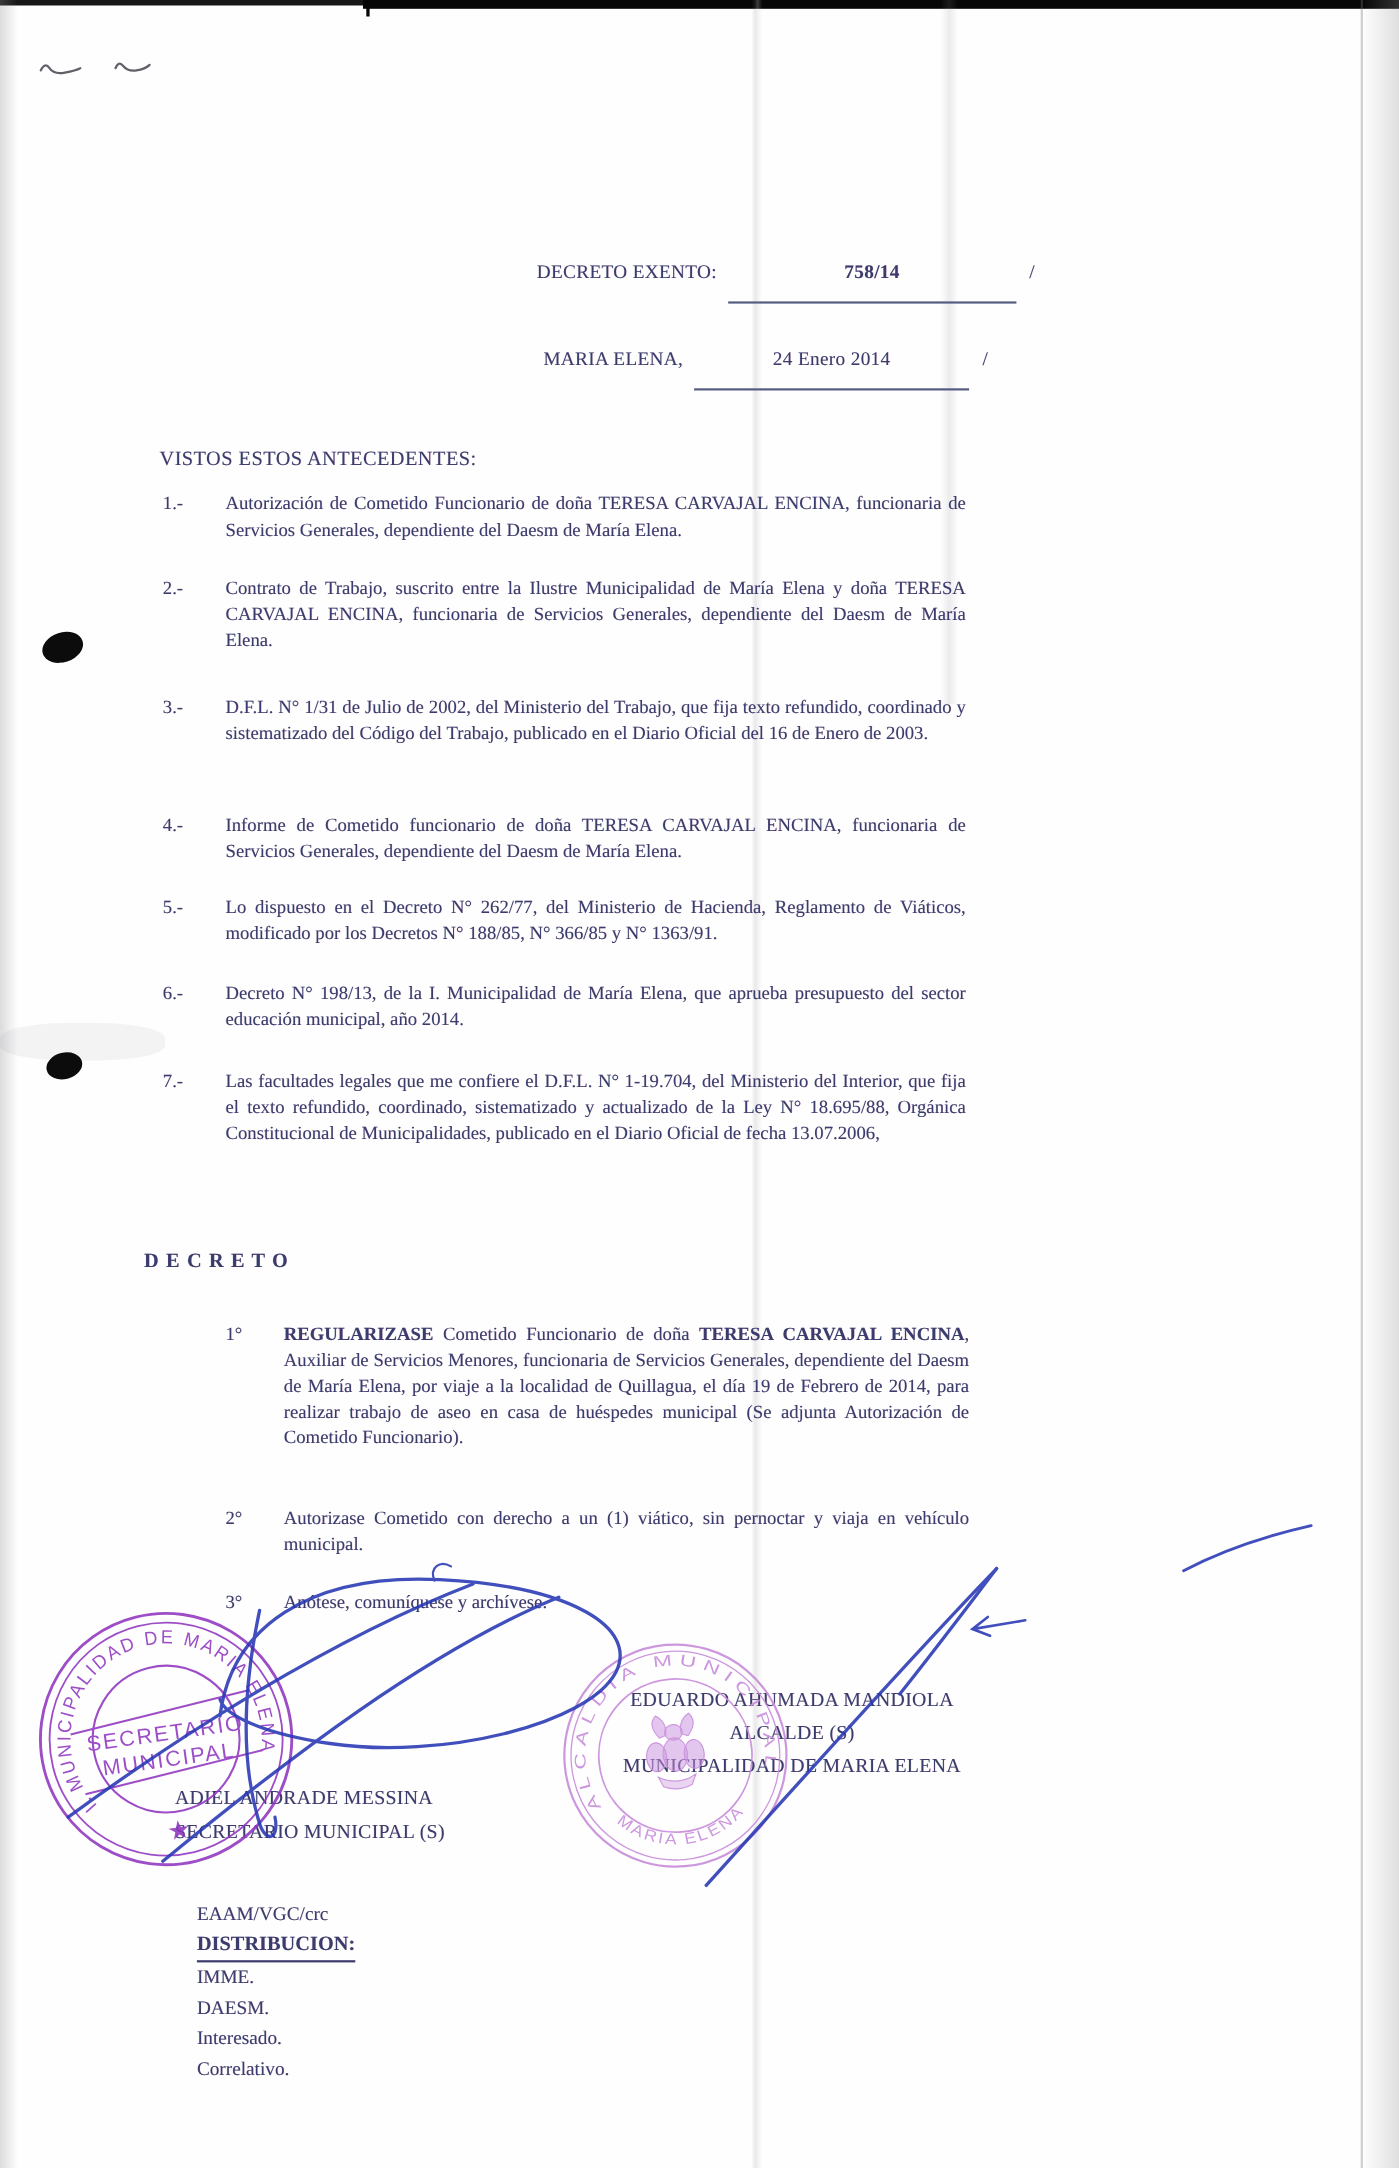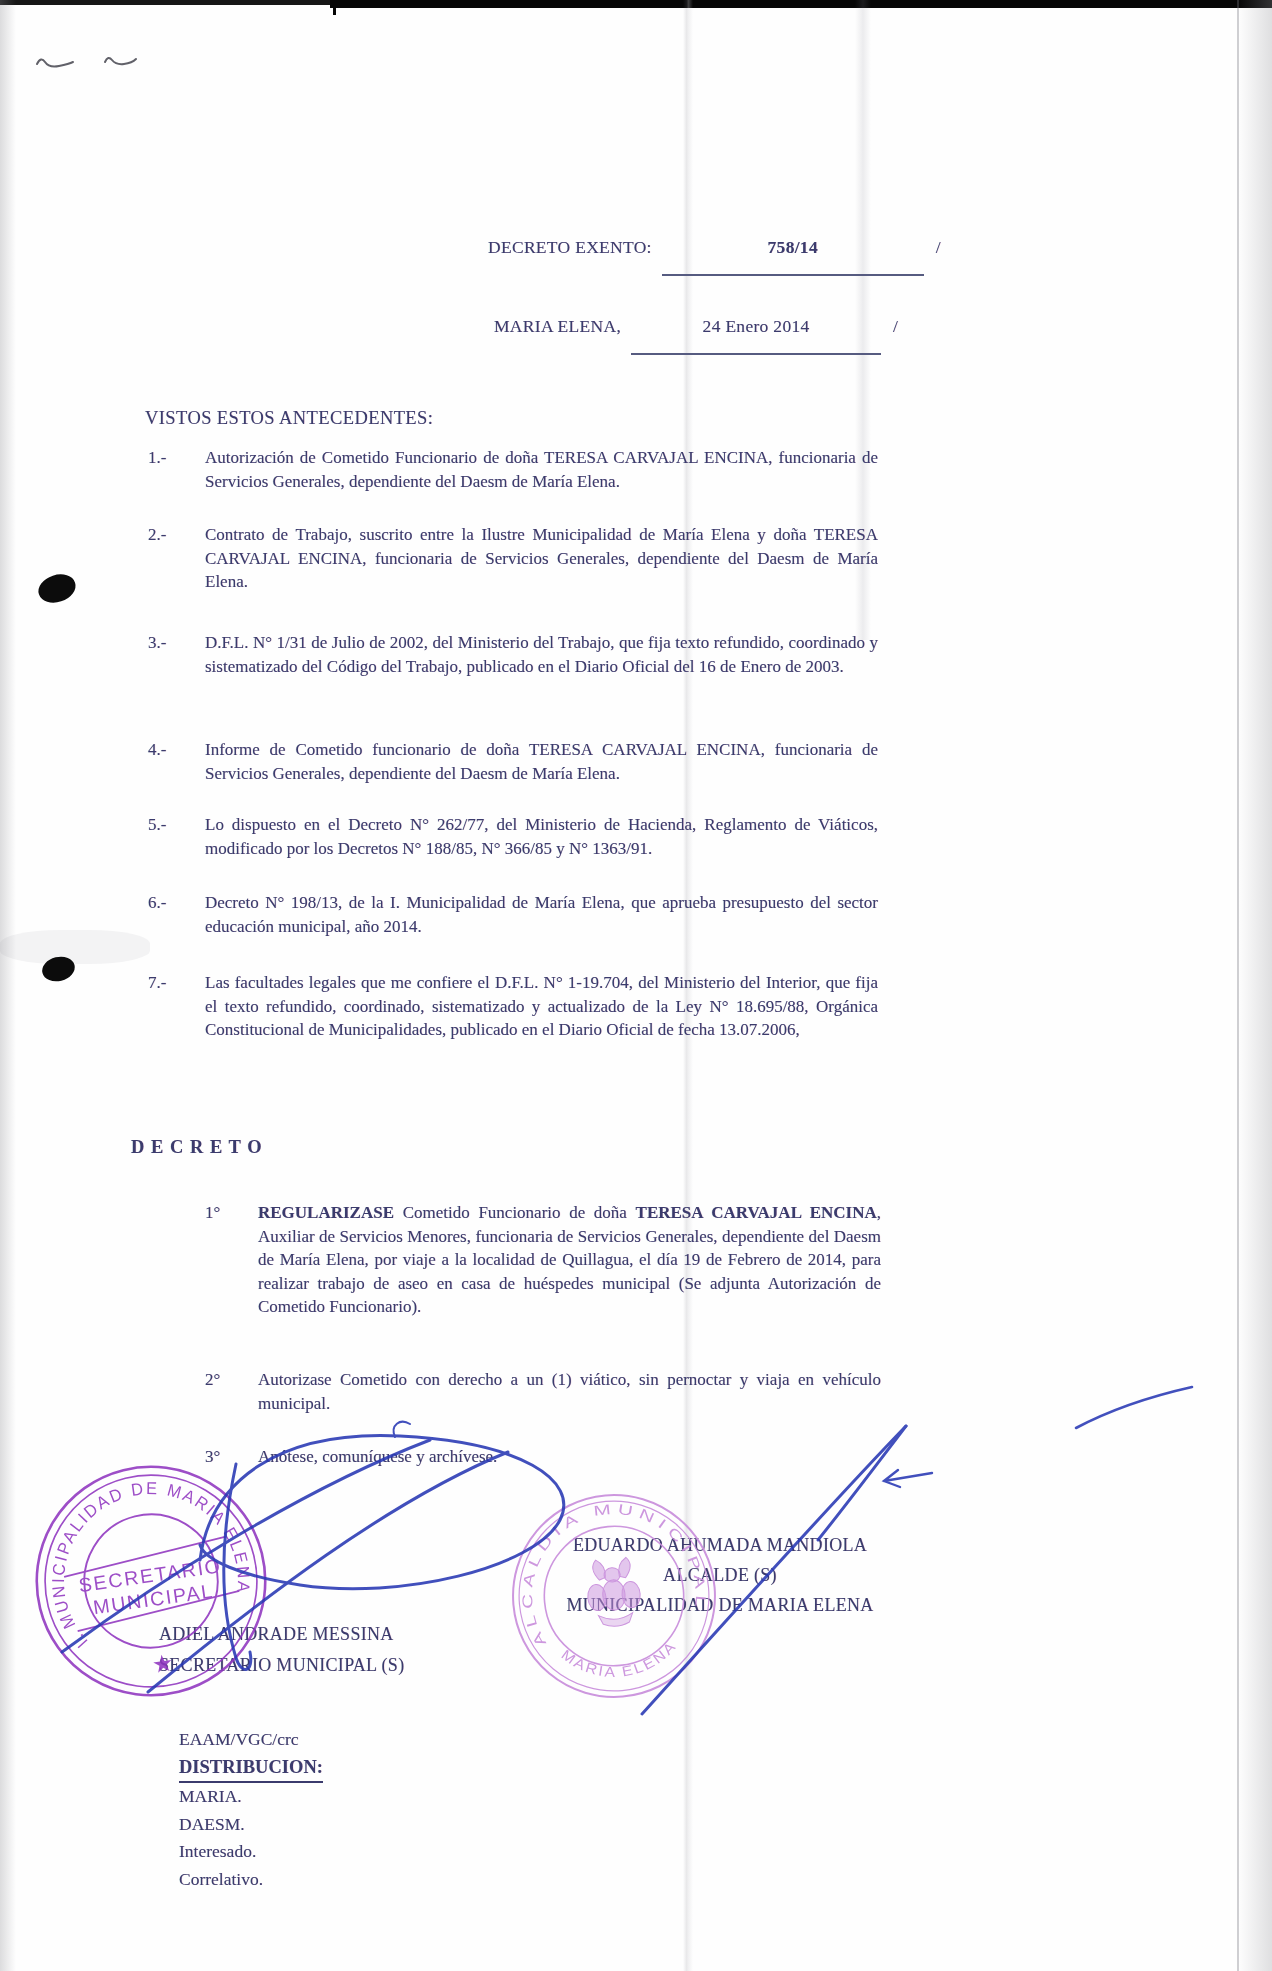--- a/index.html
+++ b/index.html
@@ -148,21 +148,21 @@
   </div>
 
   <div class="sig-left ink">
     <div>ADIEL ANDRADE MESSINA</div>
     <div>SECRETARIO MUNICIPAL (S)</div>
   </div>
 
   <div class="footer ink">
     <div>EAAM/VGC/crc</div>
     <div><span class="distribution-label">DISTRIBUCION:</span></div>
-    <div>MARIA.</div>
+    <div>IMME.</div>
     <div>DAESM.</div>
     <div>Interesado.</div>
     <div>Correlativo.</div>
   </div>
 
   <svg class="stamp-left" viewBox="0 0 200 200">
     <g stroke="#9036c0" fill="none" stroke-width="2.2">
       <circle cx="100" cy="100" r="96"></circle>
       <circle cx="100" cy="100" r="89" stroke-width="1.4"></circle>
       <circle cx="100" cy="100" r="56" stroke-width="1.6"></circle>

